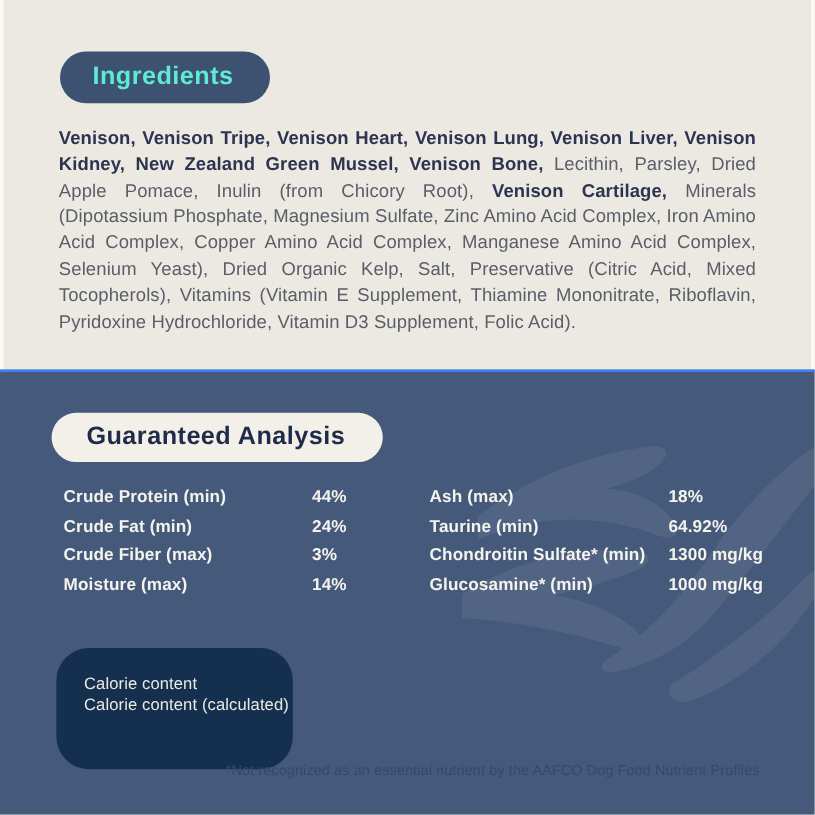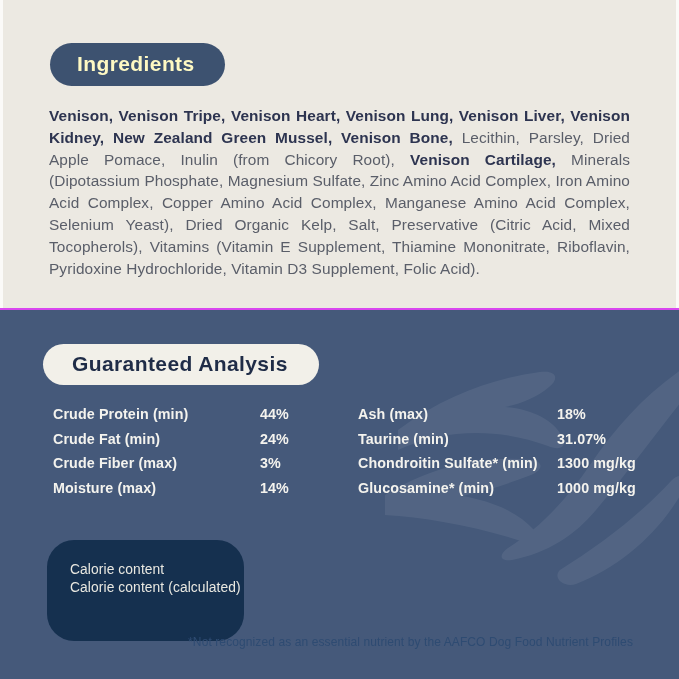--- a/index.html
+++ b/index.html
@@ -16,21 +16,21 @@
     height: 308px;
     background: #ECE9E2;
     border-left: 3px solid #FBFAF8;
     border-right: 3px solid #FBFAF8;
     position: relative;
   }
   .pill-dark {
     display: inline-block;
     margin: 43px 0 0 47px;
     background: #3D5270;
-    color: #fef9c3;
+    color: #5eead4;
     font-size: 21px;
     font-weight: bold;
     letter-spacing: 0.4px;
     padding: 9px 30px 10px 27px;
     border-radius: 24px;
   }
   .ingredients-paragraph {
     margin: 19px 46px 0 46px;
     text-align: justify;
     font-size: 15.4px;
@@ -40,21 +40,21 @@
   }
   .ingredients-paragraph .seg.bold {
     font-weight: bold;
     color: #2D3450;
   }
 
   
   .analysis-section {
     flex: 1;
     background: #45597A;
-    border-top: 2px solid #d946ef;
+    border-top: 2px solid #3b82f6;
     position: relative;
     overflow: hidden;
   }
   .wave-svg { position: absolute; top: 0; left: 0; width: 679px; height: 369px; }
   .pill-light {
     display: inline-block;
     margin: 34px 0 0 43px;
     background: #F2F0E9;
     color: #1F2C47;
     font-size: 21px;
@@ -130,21 +130,21 @@
     <div class="pill-light">Guaranteed Analysis</div>
 
     <div class="analysis-table">
         <span class="cell">Crude Protein (min)</span>
         <span class="cell">44%</span>
         <span class="cell">Ash (max)</span>
         <span class="cell">18%</span>
         <span class="cell">Crude Fat (min)</span>
         <span class="cell">24%</span>
         <span class="cell">Taurine (min)</span>
-        <span class="cell">31.07%</span>
+        <span class="cell">64.92%</span>
         <span class="cell">Crude Fiber (max)</span>
         <span class="cell">3%</span>
         <span class="cell">Chondroitin Sulfate* (min)</span>
         <span class="cell">1300 mg/kg</span>
         <span class="cell">Moisture (max)</span>
         <span class="cell">14%</span>
         <span class="cell">Glucosamine* (min)</span>
         <span class="cell">1000 mg/kg</span>
       </div>
 

